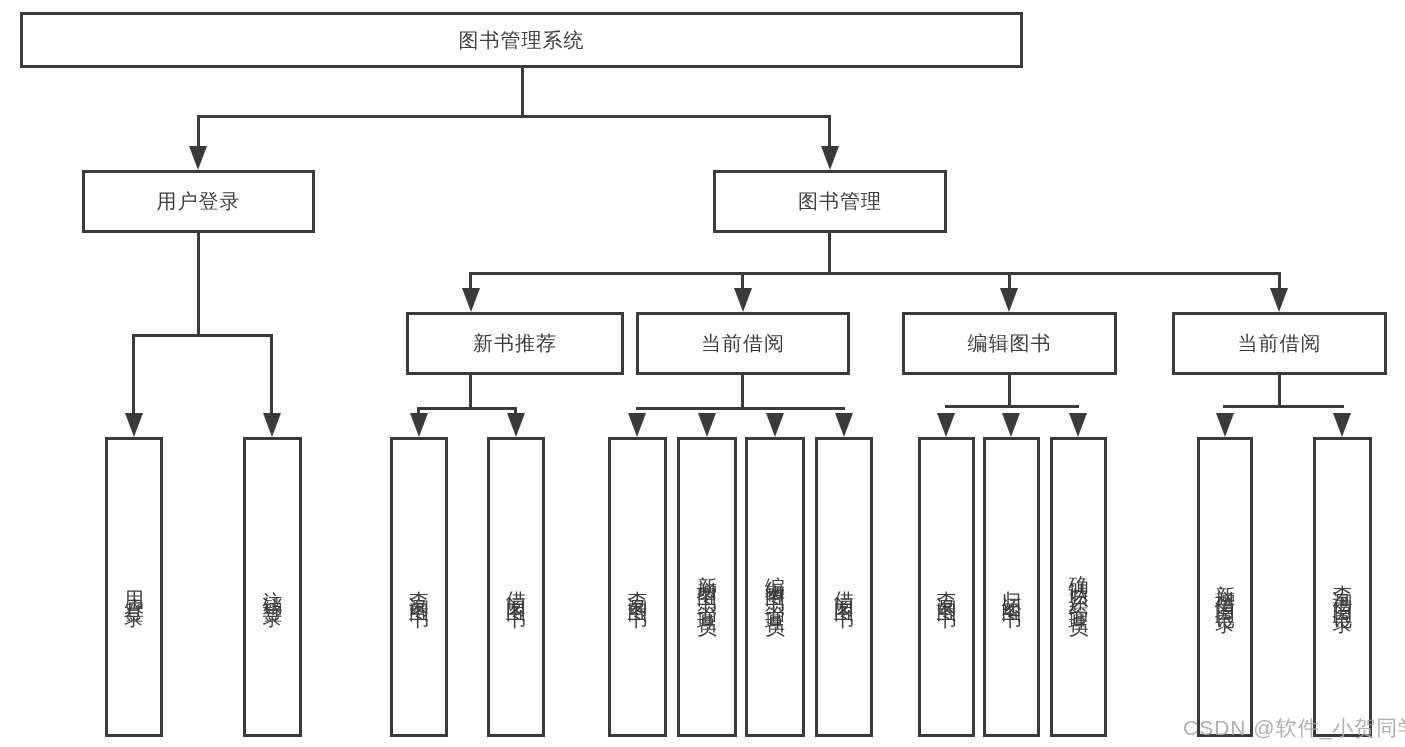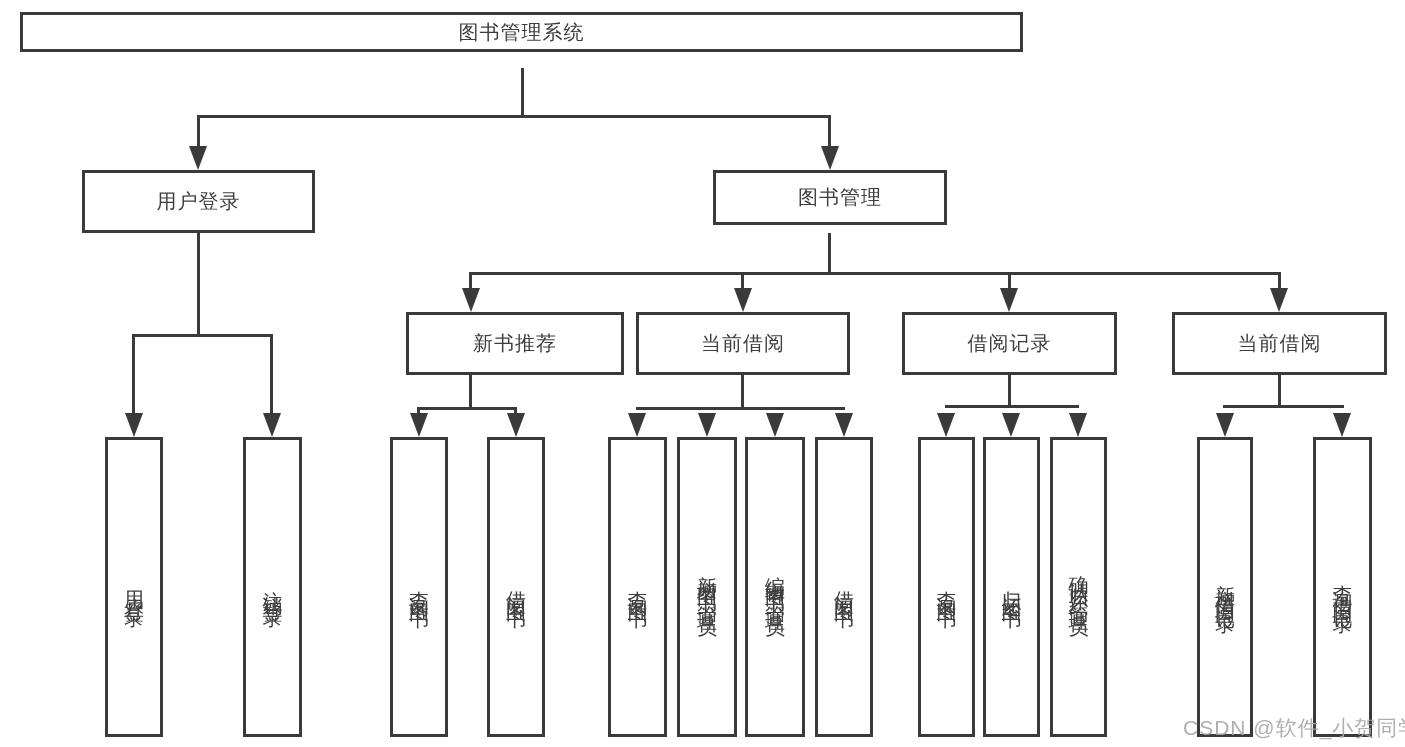--- a/index.html
+++ b/index.html
@@ -47,42 +47,42 @@
     letter-spacing:1px;
     white-space:nowrap;
     z-index:5;
   }
 </style>
 </head>
 <body>
 
 <div id="canvas">
 
-  <div class="box" style="left:20px;top:12px;width:1003px;height:40px;">
+  <div class="box" style="left:20px;top:12px;width:1003px;height:56px;">
     <span>图书管理系统</span>
   </div>
 
   <div class="box" style="left:82px;top:170px;width:233px;height:63px;">
     <span>用户登录</span>
   </div>
 
-  <div class="box" style="left:713px;top:170px;width:234px;height:55px;padding-left:20px;">
+  <div class="box" style="left:713px;top:170px;width:234px;height:63px;padding-left:20px;">
     <span>图书管理</span>
   </div>
 
   <div class="box" style="left:362px;top:312px;width:218px;height:63px;margin-left:44px;">
     <span>新书推荐</span>
   </div>
 
   <div class="box" style="left:636px;top:312px;width:214px;height:63px;">
     <span>当前借阅</span>
   </div>
 
   <div class="box" style="left:902px;top:312px;width:215px;height:63px;">
-    <span>借阅记录</span>
+    <span>编辑图书</span>
   </div>
 
   <div class="box" style="left:1172px;top:312px;width:215px;height:63px;">
     <span>当前借阅</span>
   </div>
 
   <div class="box leaf" style="left:105px;top:437px;width:58px;height:300px;">
     <span>用户登录</span>
   </div>
   <div class="box leaf" style="left:243px;top:437px;width:59px;height:300px;">

